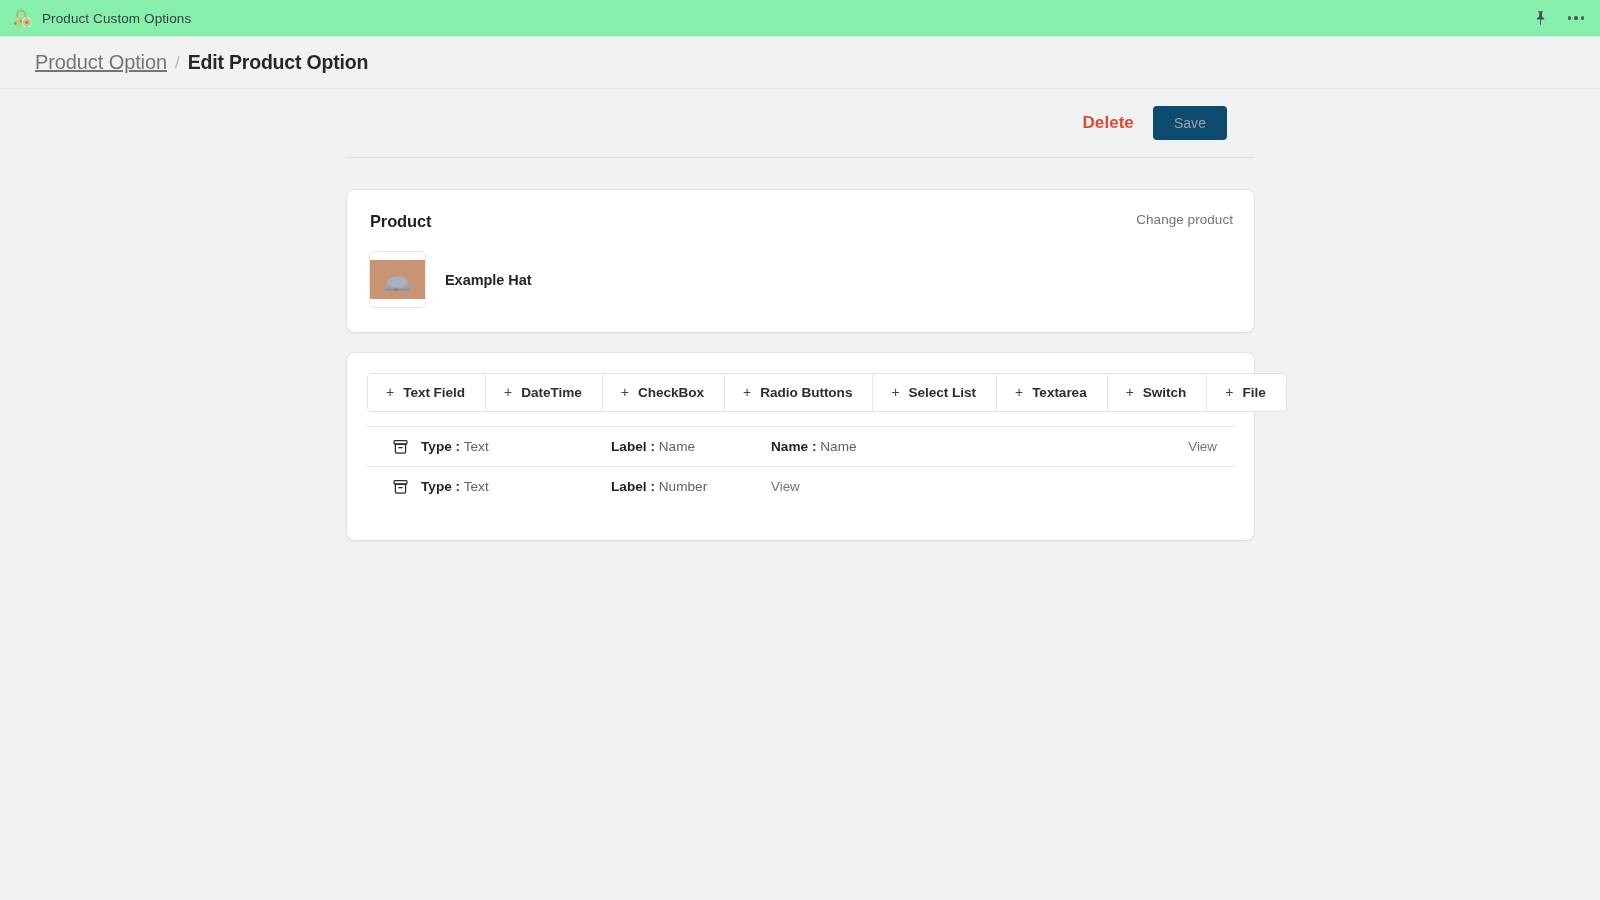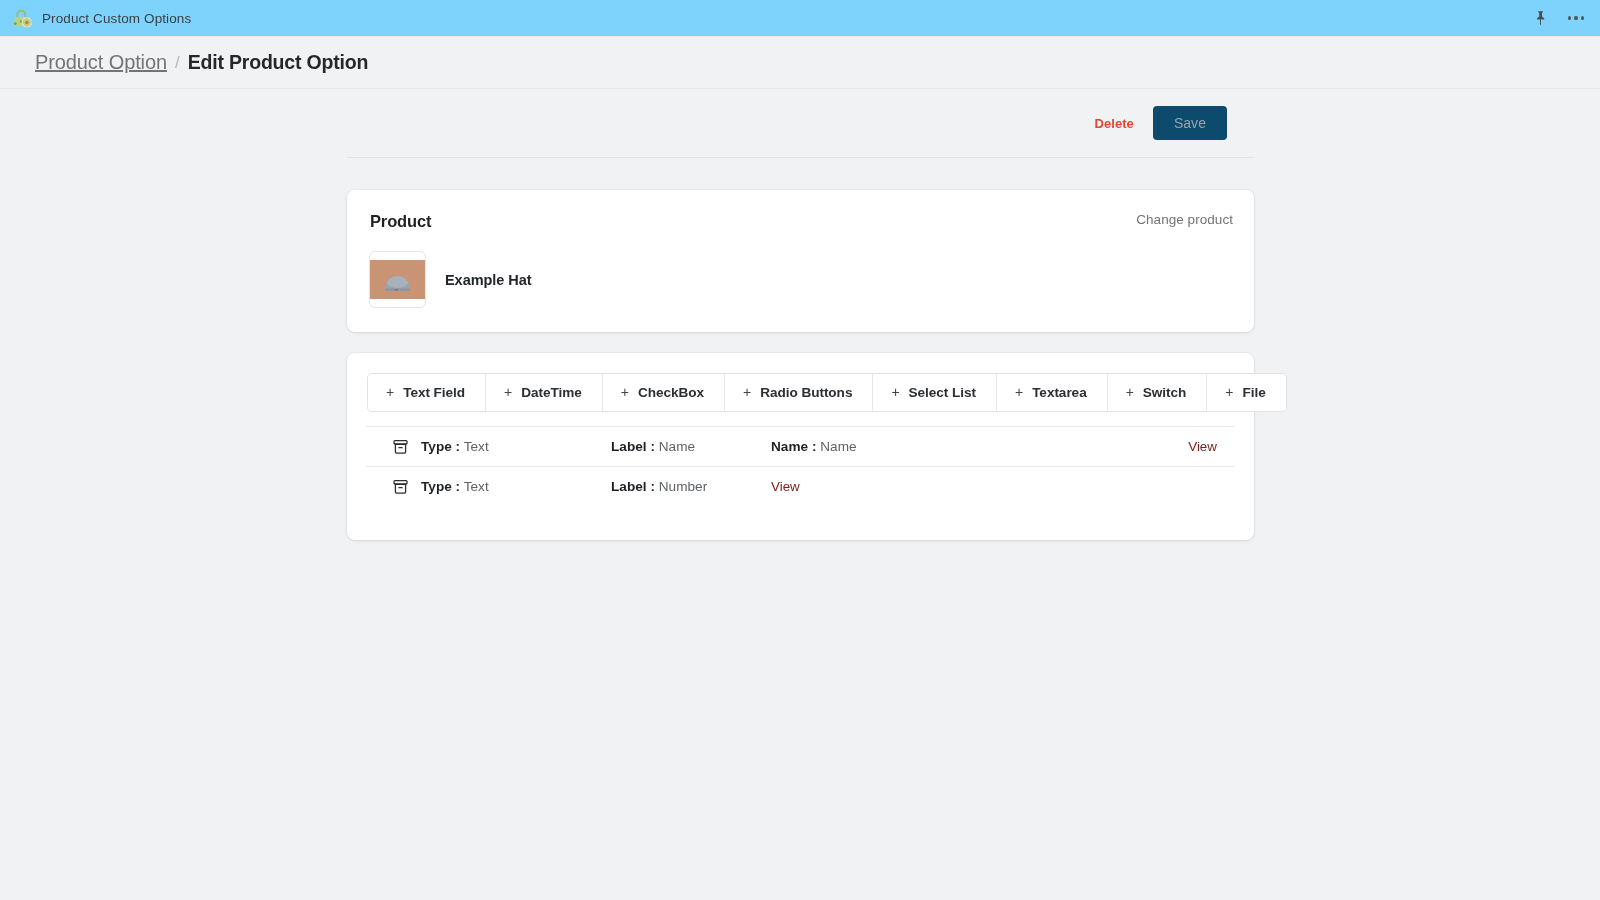--- a/index.html
+++ b/index.html
@@ -8,21 +8,21 @@
     width: 1600px;
     height: 900px;
     background: #f1f2f3;
     font-family: "Liberation Sans", sans-serif;
     -webkit-font-smoothing: antialiased;
   }
 
   
   .appbar {
     height: 37px;
-    background: #7dd3fc;
+    background: #86efac;
     display: flex;
     align-items: center;
     padding: 0 14px 0 12px;
     border-bottom: 1px solid #e6e7e8;
   }
   .appbar-left { display: flex; align-items: center; gap: 9px; }
   .app-icon { width: 21px; height: 21px; flex: 0 0 21px; display: block; }
   .app-title {
     font-size: 13.5px;
     color: #3c3f42;
@@ -71,21 +71,21 @@
     width: 907px;
     margin: 0 0 0 347px;
     height: 68px;
     display: flex;
     align-items: center;
     justify-content: flex-end;
     gap: 5px;
     padding-right: 27px;
   }
   .delete-btn {
-    font-size: 13px;
+    font-size: 17px;
     font-weight: 600;
     color: #e0482f;
     background: none;
     border: none;
     padding: 8px 14px;
     border-radius: 4px;
     cursor: pointer;
     font-family: inherit;
     letter-spacing: .05px;
     text-align: right;
@@ -225,21 +225,21 @@
     color: #5d6367;
     letter-spacing: .02px;
     white-space: nowrap;
   }
   .cell b { color: #1f2225; font-weight: 700; }
   .cell-type { width: 190px; }
   .cell-label { width: 160px; }
   .cell-name { flex: 1; }
   .view-link {
     font-size: 13.4px;
-    color: #7f1d1d;
+    color: #737373;
     text-decoration: none;
     cursor: pointer;
     margin-right: 17px;
   }
 </style>
 </head>
 <body>
 
 <div class="appbar">
   <div class="appbar-left">

